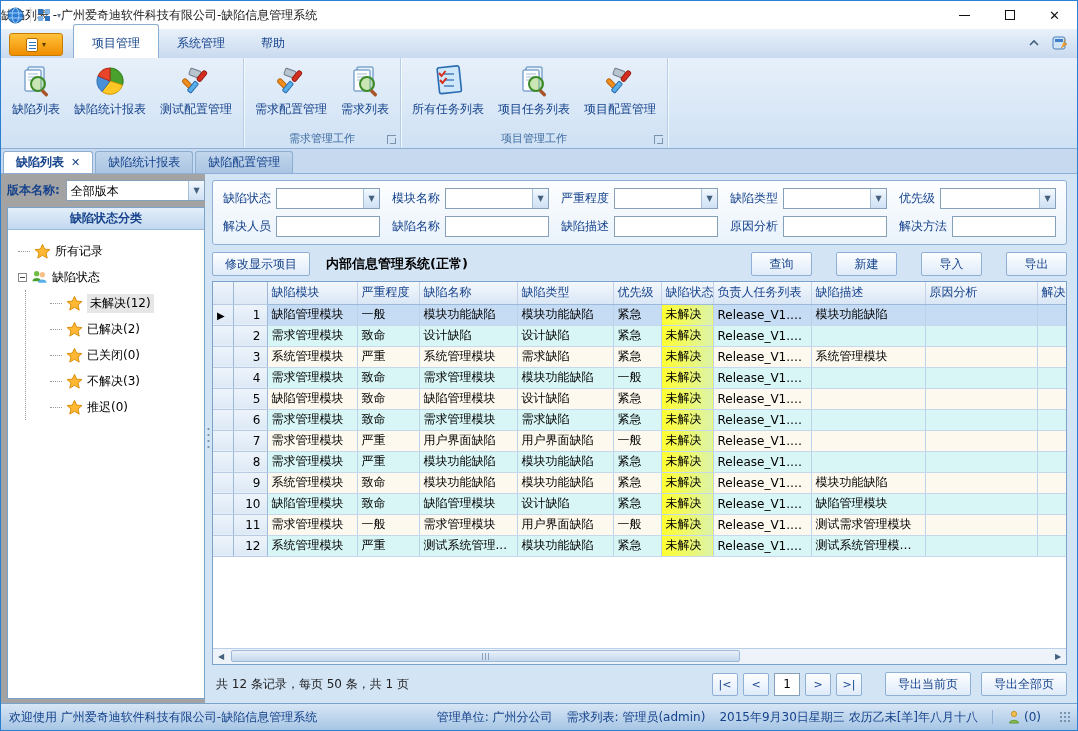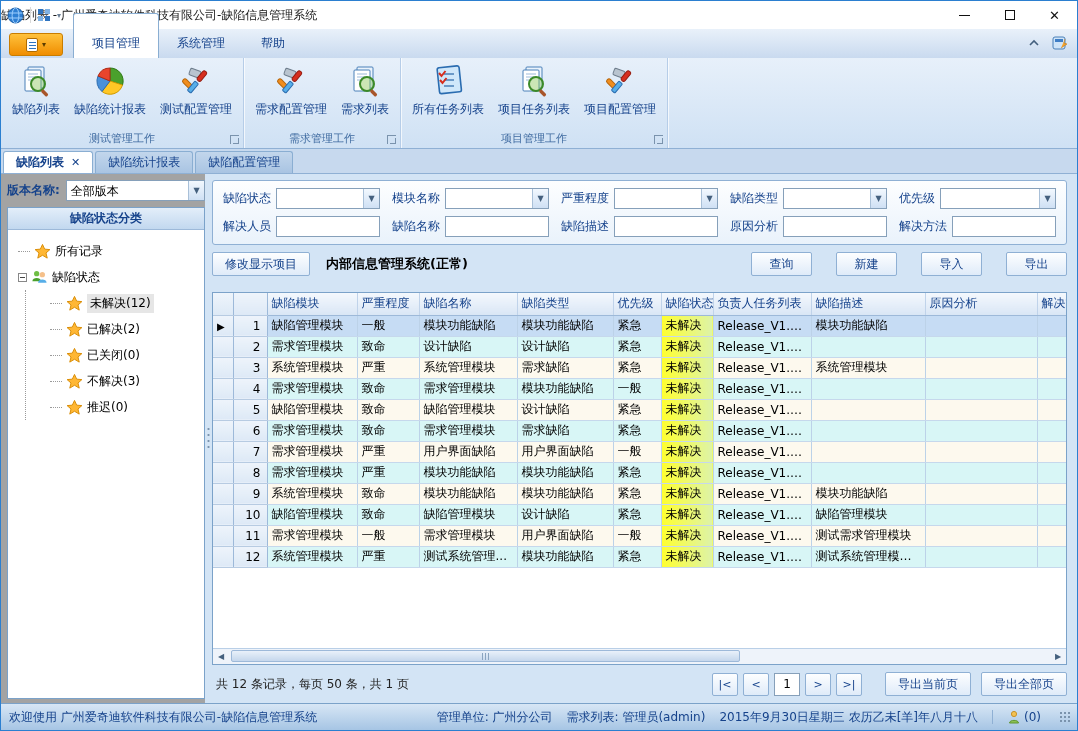--- a/index.html
+++ b/index.html
@@ -17,21 +17,21 @@
   .glyph-min { width:11px; height:1px; background:#111; display:block; }
   .glyph-max { width:10px; height:10px; border:1px solid #111; display:block; }
   .glyph-close { font-size:13px; line-height:1; }
 
   
   .ribbon-tabs { height:29px; background:linear-gradient(#e9f1fa,#c9daef); display:flex; align-items:flex-end; position:relative; flex:0 0 auto; }
   .app-btn { margin:0 10px 2px 8px; width:54px; height:23px; border:1px solid #c97d00; border-radius:3px; background:linear-gradient(#ffc23c,#f08d00); display:flex; align-items:center; justify-content:center; gap:4px; }
   .app-btn .doc { width:12px; height:14px; background:#fff; border:1px solid #b06c00; border-radius:2px; position:relative; }
   .app-btn .doc::before { content:""; position:absolute; left:2px; top:3px; width:7px; height:1px; background:#2f74c0; box-shadow:0 3px 0 #2f74c0, 0 6px 0 #2f74c0; }
   .app-btn .caret { color:#5a3c00; }
-  .rtab { padding:21px 18px 6px; font-size:12px; color:#15428b; }
+  .rtab { padding:10px 18px 6px; font-size:12px; color:#15428b; }
   .rtab.active { background:#fff; border:1px solid #8aaed2; border-bottom:none; border-radius:3px 3px 0 0; }
   .ribbon-right { position:absolute; right:8px; top:6px; display:flex; align-items:center; gap:12px; }
 
   
   .ribbon-body { height:91px; background:linear-gradient(#e7f0fa,#cfe1f4); border-bottom:1px solid #8fb0d4; display:flex; flex:0 0 auto; }
   .rgroup { display:flex; flex-direction:column; position:relative; border-right:1px solid #b6cde8; box-shadow:1px 0 0 rgba(255,255,255,.7); }
   .rgroup-btns { flex:1; display:flex; align-items:flex-start; padding:4px 4px 0; }
   .rbtn { display:flex; flex-direction:column; align-items:center; padding:2px 7px; border-radius:3px; }
   .rbtn svg { width:34px; height:34px; }
   .rbtn-label { font-size:12px; color:#15428b; margin-top:3px; white-space:nowrap; }
@@ -71,21 +71,21 @@
 
   
   .filter-panel { border:1px solid #8fb0d4; border-radius:3px; background:linear-gradient(#fdfeff,#e9f2fb); padding:7px 10px; display:flex; flex-direction:column; gap:7px; flex:0 0 auto; }
   .frow { display:flex; gap:12px; }
   .fpair { flex:1; display:flex; align-items:center; gap:5px; min-width:0; }
   .flabel { font-size:12px; color:#15428b; white-space:nowrap; }
   .fpair .combo, .finput { flex:1; }
   .finput { height:21px; border:1px solid #86a0ba; background:#fff; font-size:12px; padding:0 4px; min-width:0; font-family:inherit; }
 
   
-  .action-row { display:flex; align-items:center; margin:7px 0 16px; flex:0 0 auto;justify-content:center; }
+  .action-row { display:flex; align-items:center; margin:7px 0 5px; flex:0 0 auto;justify-content:center; }
   .btn { height:24px; border:1px solid #8fb0d4; border-radius:2px; background:linear-gradient(#fdfeff,#dfebf9); color:#15428b; font-size:12px; padding:0 12px; display:flex; align-items:center; justify-content:center; white-space:nowrap; font-family:inherit; }
   .sys-label { font-size:13px; font-weight:bold; color:#000; margin-left:16px; }
   .action-btns { margin-left:auto; display:flex; gap:24px; }
   .action-btns .btn { width:61px; }
 
   
   .grid-wrap { flex:1; border:1px solid #7ba2c9; background:#fff; position:relative; overflow:hidden; min-height:0; }
   table.grid { border-collapse:collapse; table-layout:fixed; width:914px; }
   .grid th { height:22px; background:linear-gradient(#f4f8fd,#d9e6f5); border-right:1px solid #c0d3ea; border-bottom:1px solid #9db9d9; font-size:12px; font-weight:normal; color:#15428b; text-align:left; padding:0 4px; overflow:hidden; white-space:nowrap; }
   .grid td { height:21px; font-size:12px; color:#000; border-right:1px solid #bcd2e8; border-bottom:1px solid #c6d8ec; padding:0 4px; overflow:hidden; white-space:nowrap; text-overflow:ellipsis; }
@@ -206,21 +206,20 @@
               <svg viewBox="0 0 34 34">
                 <rect x="6" y="14" width="14" height="4.6" rx="2" transform="rotate(45 6 14)" fill="#f08d1d" stroke="#b5650a"></rect>
                 <rect x="12" y="4" width="11" height="7" rx="1.5" transform="rotate(20 12 4)" fill="#b9c4cf" stroke="#6e7d8c"></rect>
                 <rect x="25" y="6" width="4.6" height="12" rx="2" transform="rotate(40 25 6)" fill="#d62e1e" stroke="#951a0e"></rect>
                 <rect x="16" y="17" width="4.6" height="12" rx="1" transform="rotate(40 16 17)" fill="#57aee8" stroke="#2a6cb0"></rect>
               </svg>
             </span>
             <span class="rbtn-label">测试配置管理</span>
           </div>
         </div>
-        <div class="rgroup-footer">测试管理工作<span class="launcher"></span></div>
       </div>
       <div class="rgroup">
         <div class="rgroup-btns">
           <div class="rbtn">
             <span style="display: inline-flex;">
               <svg viewBox="0 0 34 34">
                 <rect x="6" y="14" width="14" height="4.6" rx="2" transform="rotate(45 6 14)" fill="#f08d1d" stroke="#b5650a"></rect>
                 <rect x="12" y="4" width="11" height="7" rx="1.5" transform="rotate(20 12 4)" fill="#b9c4cf" stroke="#6e7d8c"></rect>
                 <rect x="25" y="6" width="4.6" height="12" rx="2" transform="rotate(40 25 6)" fill="#d62e1e" stroke="#951a0e"></rect>
                 <rect x="16" y="17" width="4.6" height="12" rx="1" transform="rotate(40 16 17)" fill="#57aee8" stroke="#2a6cb0"></rect>

